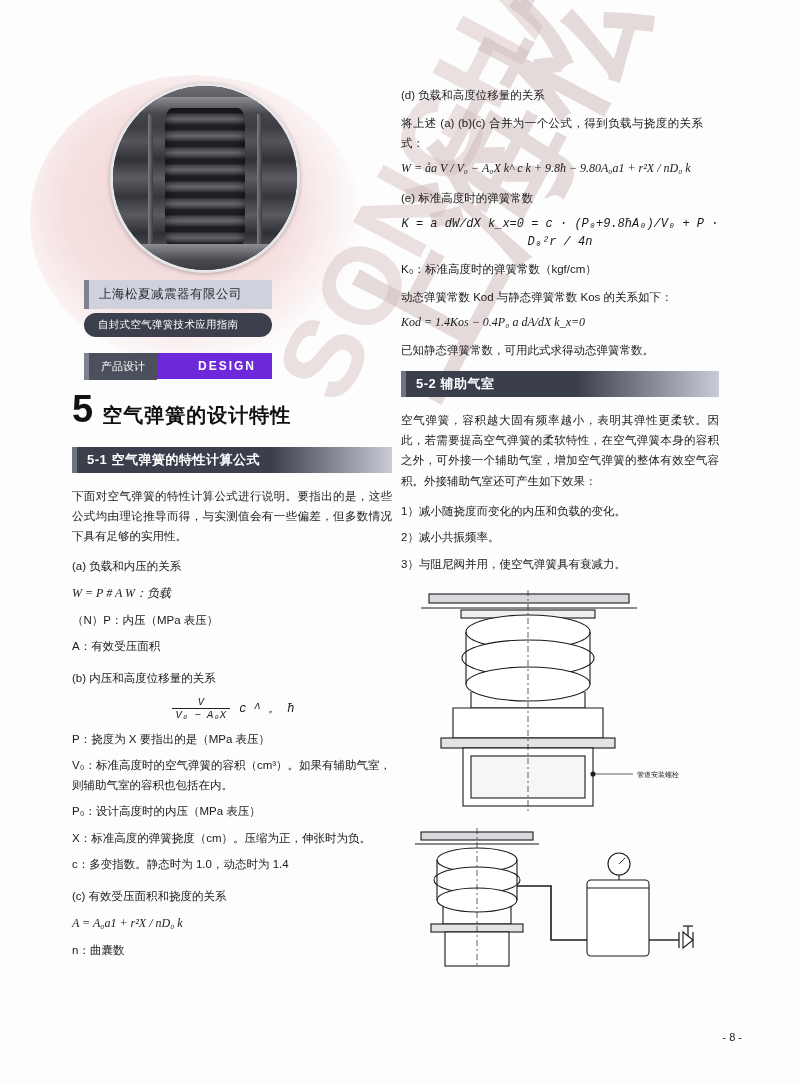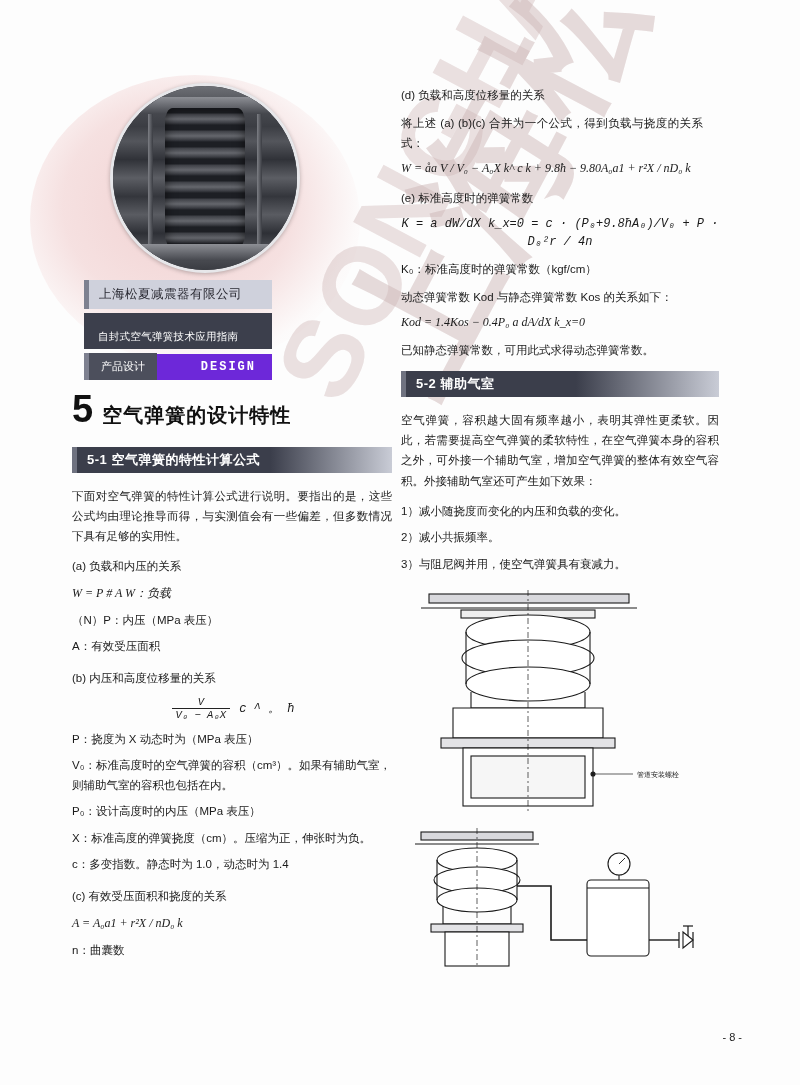--- a/index.html
+++ b/index.html
@@ -126,29 +126,29 @@
     color: #2a2a33;
     font-size: 12.5px;
     padding: 6px 10px;
     letter-spacing: 0.5px;
   }
   .brand-row2 {
     margin-top: 4px;
     background: #3c3f4c;
     color: #ffffff;
     font-size: 10.5px;
-    padding: 17px 10px 5px 14px;
+    padding: 5px 10px 5px 14px;
     letter-spacing: 0.3px;
+    border-radius: 12px;
   }
   .brand-row3 {
-    margin-top: 4px;
+    margin-top: 16px;
     display: flex;
-    align-items: flex-end;
+    align-items: flex-start;
     border-left: 5px solid #7e8190;
-    font-family: Liberation Mono, monospace;
   }
   .brand-row3 .cn {
     background: #4c4f5c;
     color: #ffffff;
     font-size: 11px;
     padding: 6px 12px;
     flex: 0 0 auto;
   }
   .brand-row3 .en {
     background: #6d28d9;
@@ -343,21 +343,21 @@
 
     <div class="subhead">(b)  内压和高度位移量的关系</div>
     <div class="formula center">
       <span class="frac">
         <span class="num">V</span>
         <span class="den">V₀ − A₀X</span>
       </span>
       <span>c  ^  。        ħ</span>
     </div>
 
-    <div class="item">P：挠度为 X 动态时为（MPa 表压）</div>
+    <div class="item">P：挠度为 X 要指出的是（MPa 表压）</div>
     <div class="item">V₀：标准高度时的空气弹簧的容积（cm³）。如果有辅助气室，则辅助气室的容积也包括在内。</div>
     <div class="item">P₀：设计高度时的内压（MPa 表压）</div>
     <div class="item">X：标准高度的弹簧挠度（cm）。压缩为正，伸张时为负。</div>
     <div class="item">c：多变指数。静态时为 1.0，动态时为 1.4</div>
 
     <div class="subhead">(c)  有效受压面积和挠度的关系</div>
     <div class="formula">A = A₀a1 +  r²X / nD₀  k</div>
     <div class="item">n：曲囊数</div>
   </div>
 

